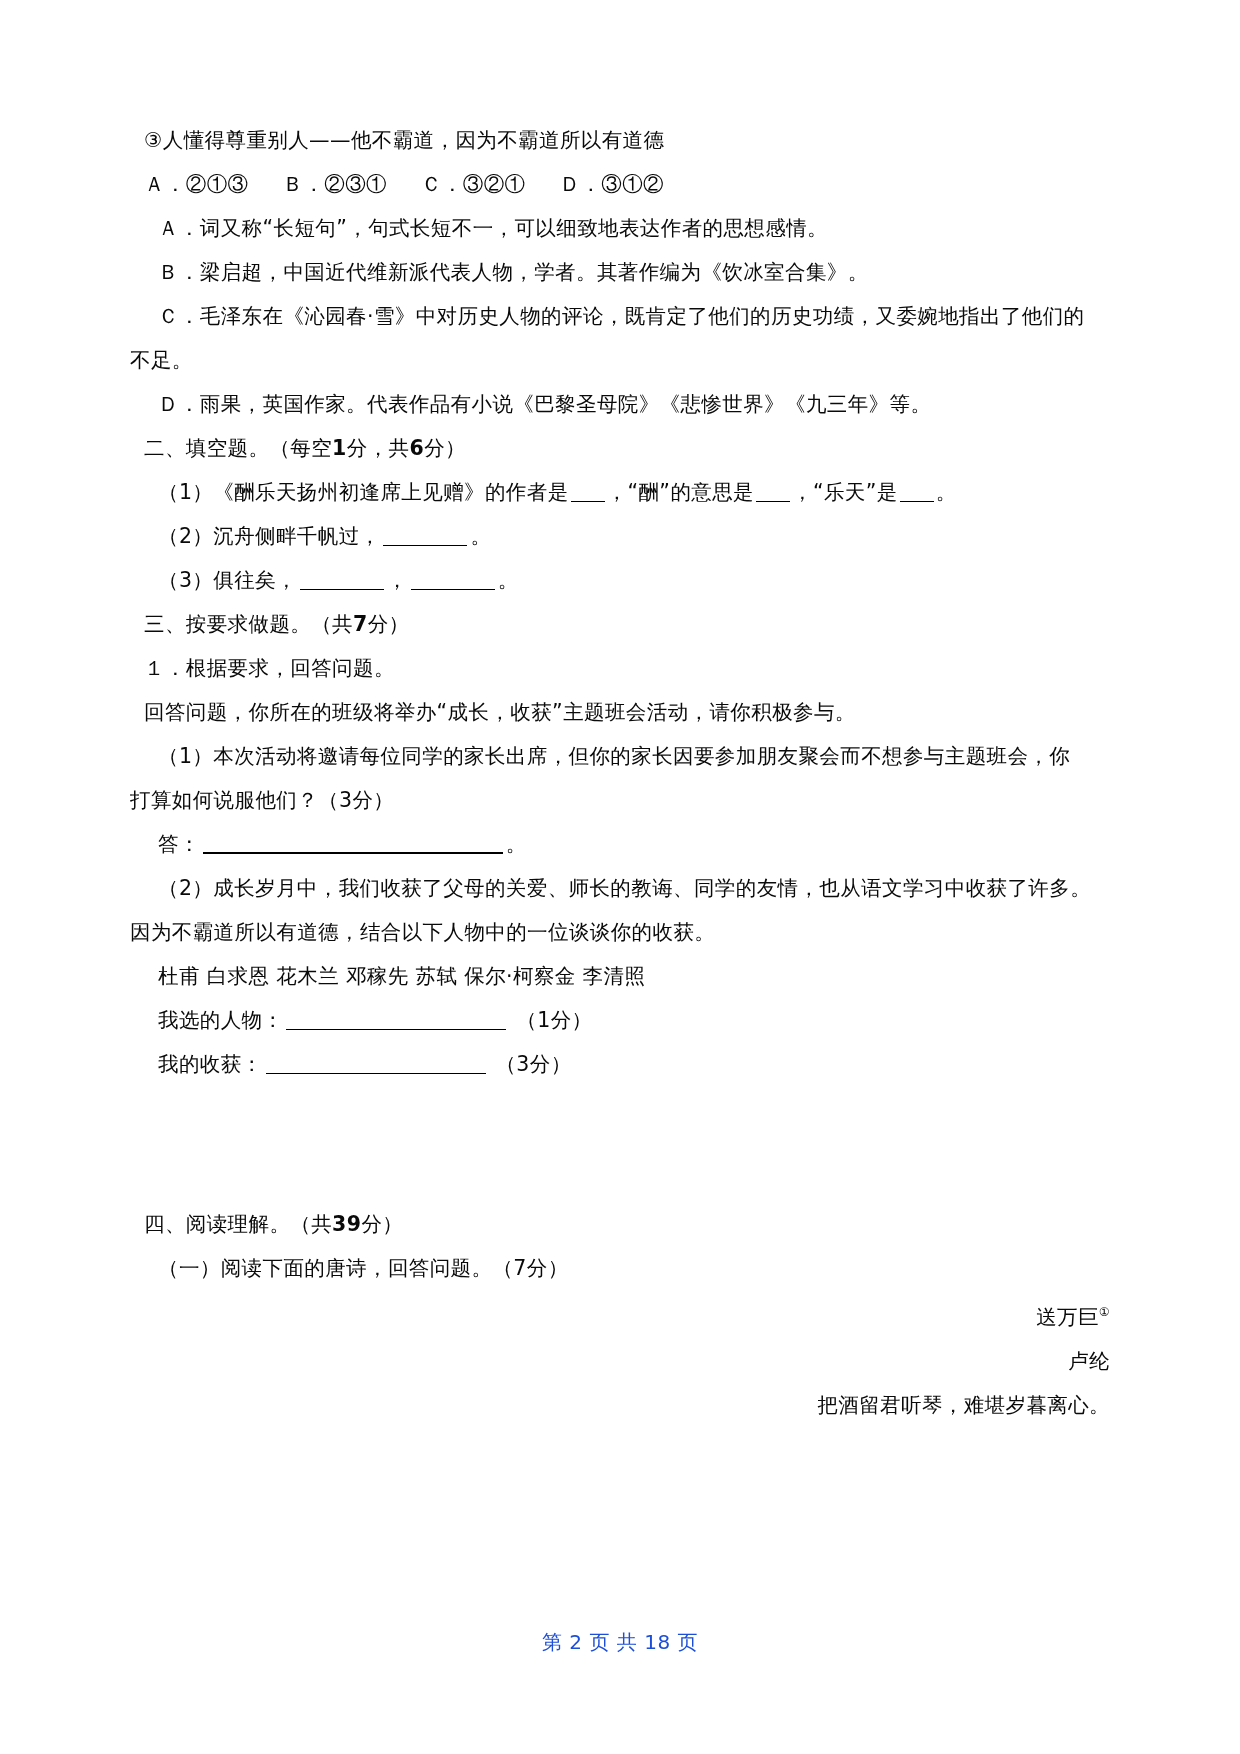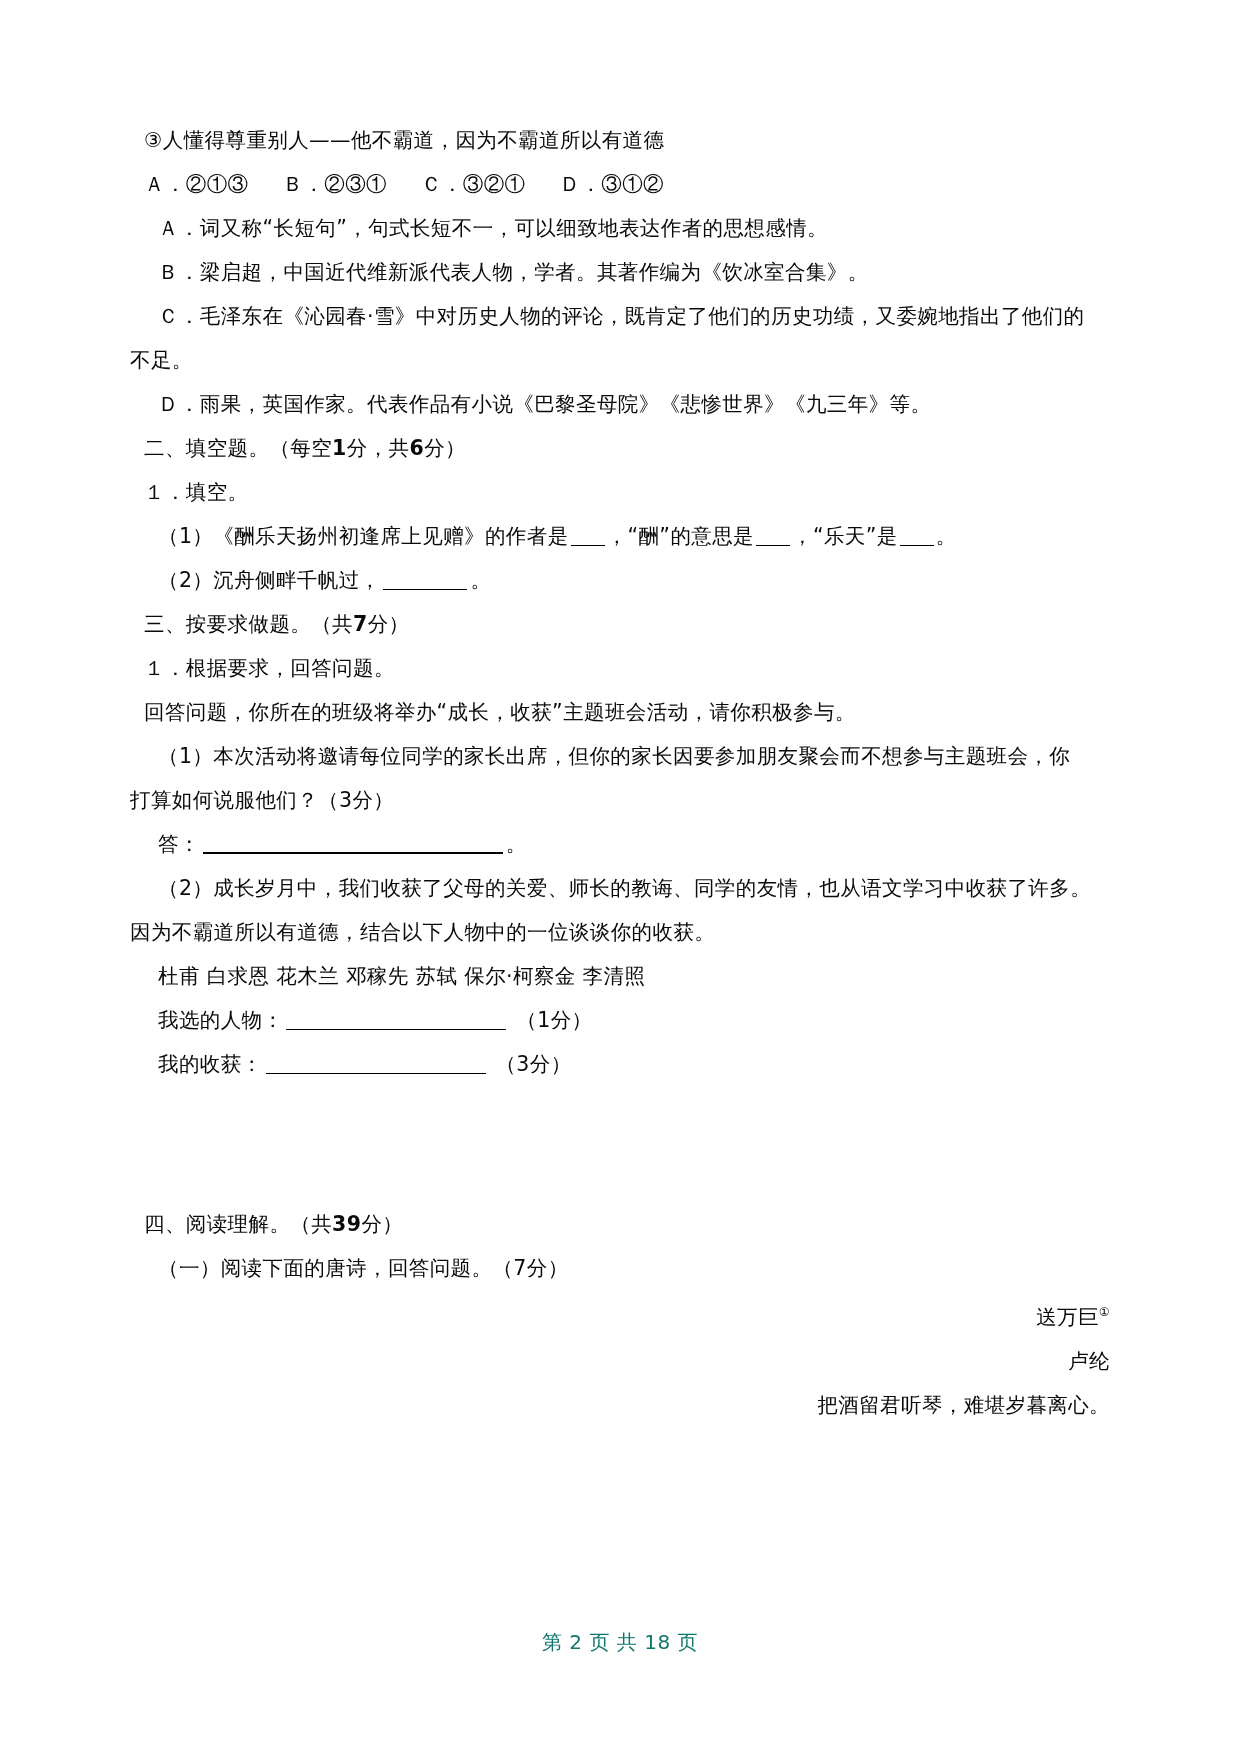--- a/index.html
+++ b/index.html
@@ -78,21 +78,21 @@
   .spacer-lg { height: 116px; }
 
   .footer {
     position: absolute;
     left: 0;
     right: 0;
     bottom: 98px;
     text-align: center;
     font-size: 20px;
     font-family: "DejaVu Sans", "Liberation Sans", sans-serif;
-    color: #0f766e;
+    color: #1d4ed8;
     letter-spacing: 0.5px;
   }
   .poem-title { font-size: 20.5px; }
   sup { font-size: 12px; vertical-align: super; }
 </style>
 </head>
 <body>
 
 <div class="page">
 
@@ -107,26 +107,26 @@
 
   <div class="ln ind2">Ｂ．梁启超，中国近代维新派代表人物，学者。其著作编为《饮冰室合集》。</div>
 
   <div class="ln ind2">Ｃ．毛泽东在《沁园春·雪》中对历史人物的评论，既肯定了他们的历史功绩，又委婉地指出了他们的</div>
   <div class="ln ind0">不足。</div>
 
   <div class="ln ind2">Ｄ．雨果，英国作家。代表作品有小说《巴黎圣母院》《悲惨世界》《九三年》等。</div>
 
   <div class="ln ind1"><span>二、填空题。（每空</span><span class="bold">1</span><span>分，共</span><span class="bold">6</span><span>分）</span></div>
 
-  <div class="ln ind1">１．填空。</div>
 
   <div class="ln ind2"><span>（1）《酬乐天扬州初逢席上见赠》的作者是</span><span class="blank-s"></span><span>，“酬”的意思是</span><span class="blank-s"></span><span>，“乐天”是</span><span class="blank-s"></span><span>。</span></div>
 
   <div class="ln ind2"><span>（2）沉舟侧畔千帆过，</span><span class="blank-m"></span><span>。</span></div>
 
+  <div class="ln ind2"><span>（3）俱往矣，</span><span class="blank-m"></span><span>，</span><span class="blank-m"></span><span>。</span></div>
 
   <div class="ln ind1"><span>三、按要求做题。（共</span><span class="bold">7</span><span>分）</span></div>
 
   <div class="ln ind1">１．根据要求，回答问题。</div>
 
   <div class="ln ind1">回答问题，你所在的班级将举办“成长，收获”主题班会活动，请你积极参与。</div>
 
   <div class="ln ind2">（1）本次活动将邀请每位同学的家长出席，但你的家长因要参加朋友聚会而不想参与主题班会，你</div>
   <div class="ln ind0">打算如何说服他们？（3分）</div>
 

